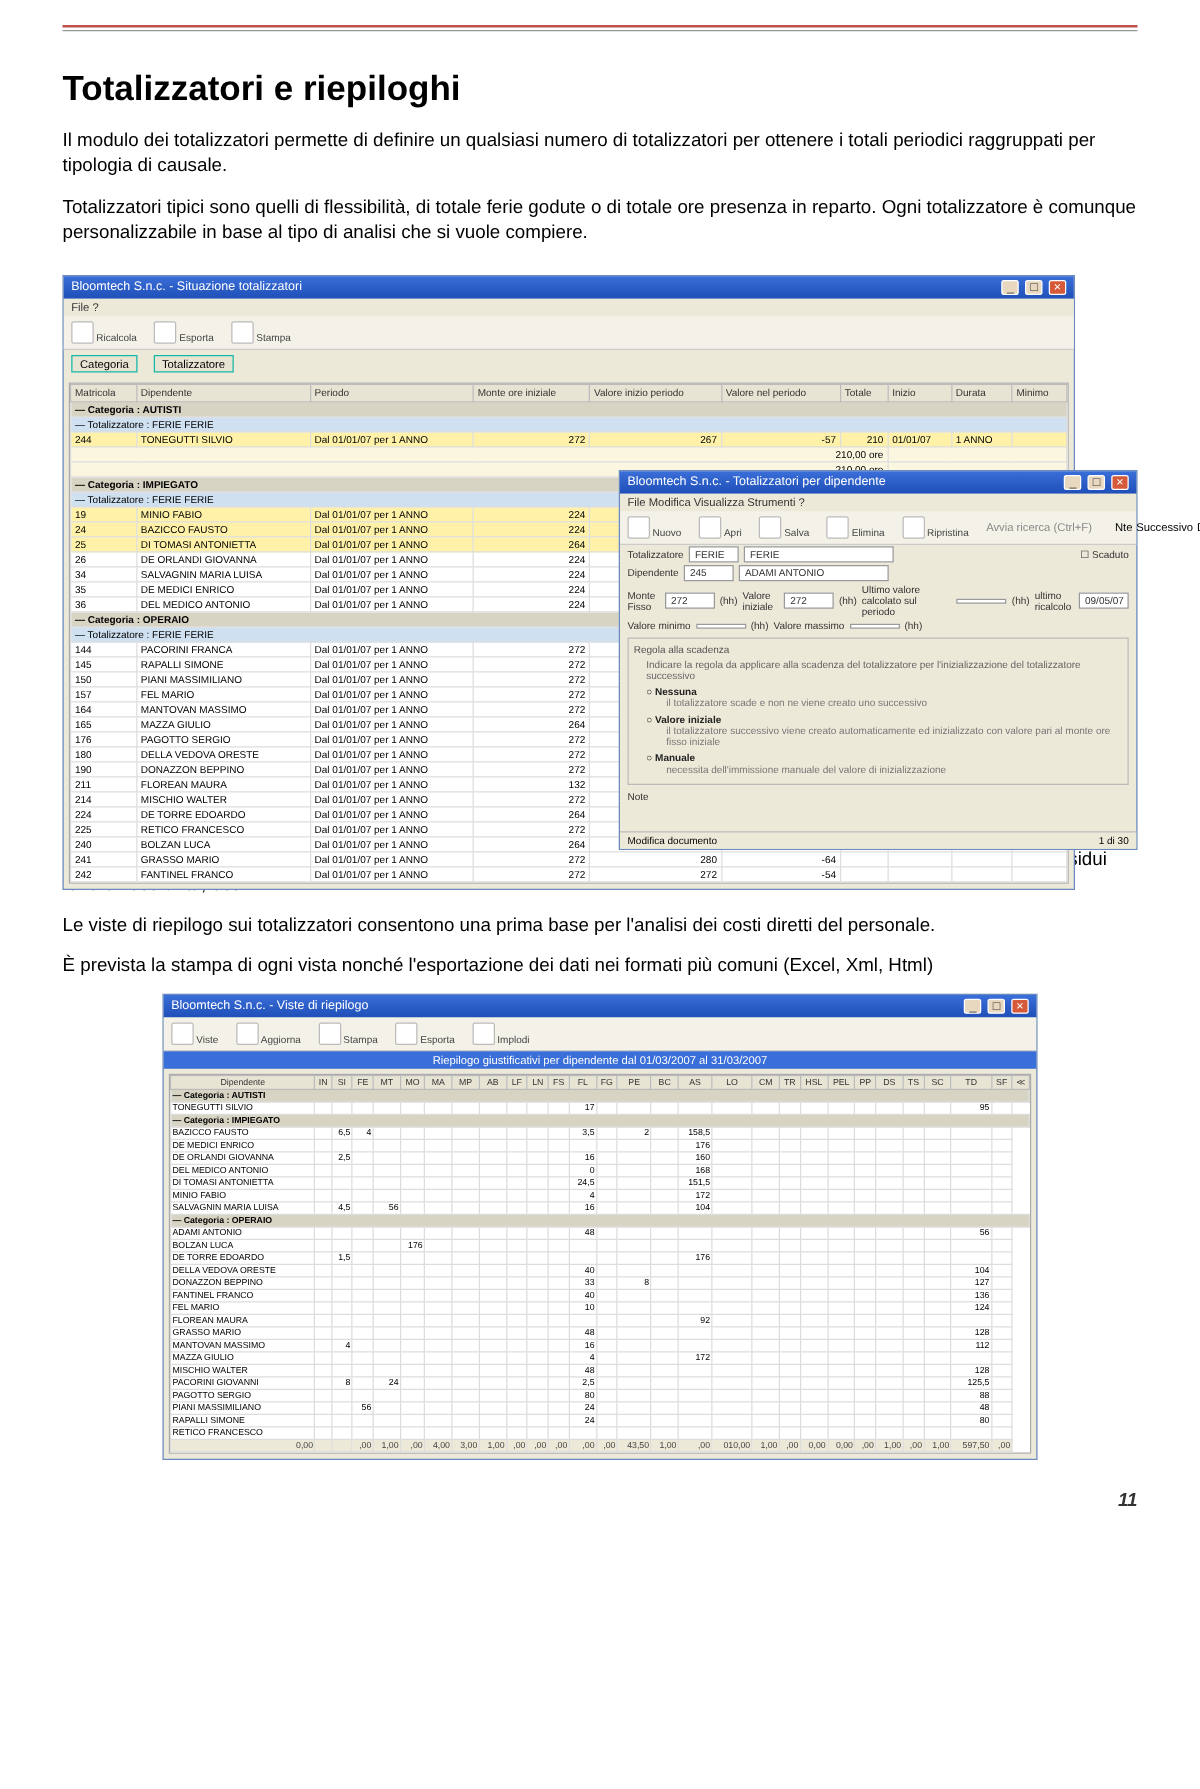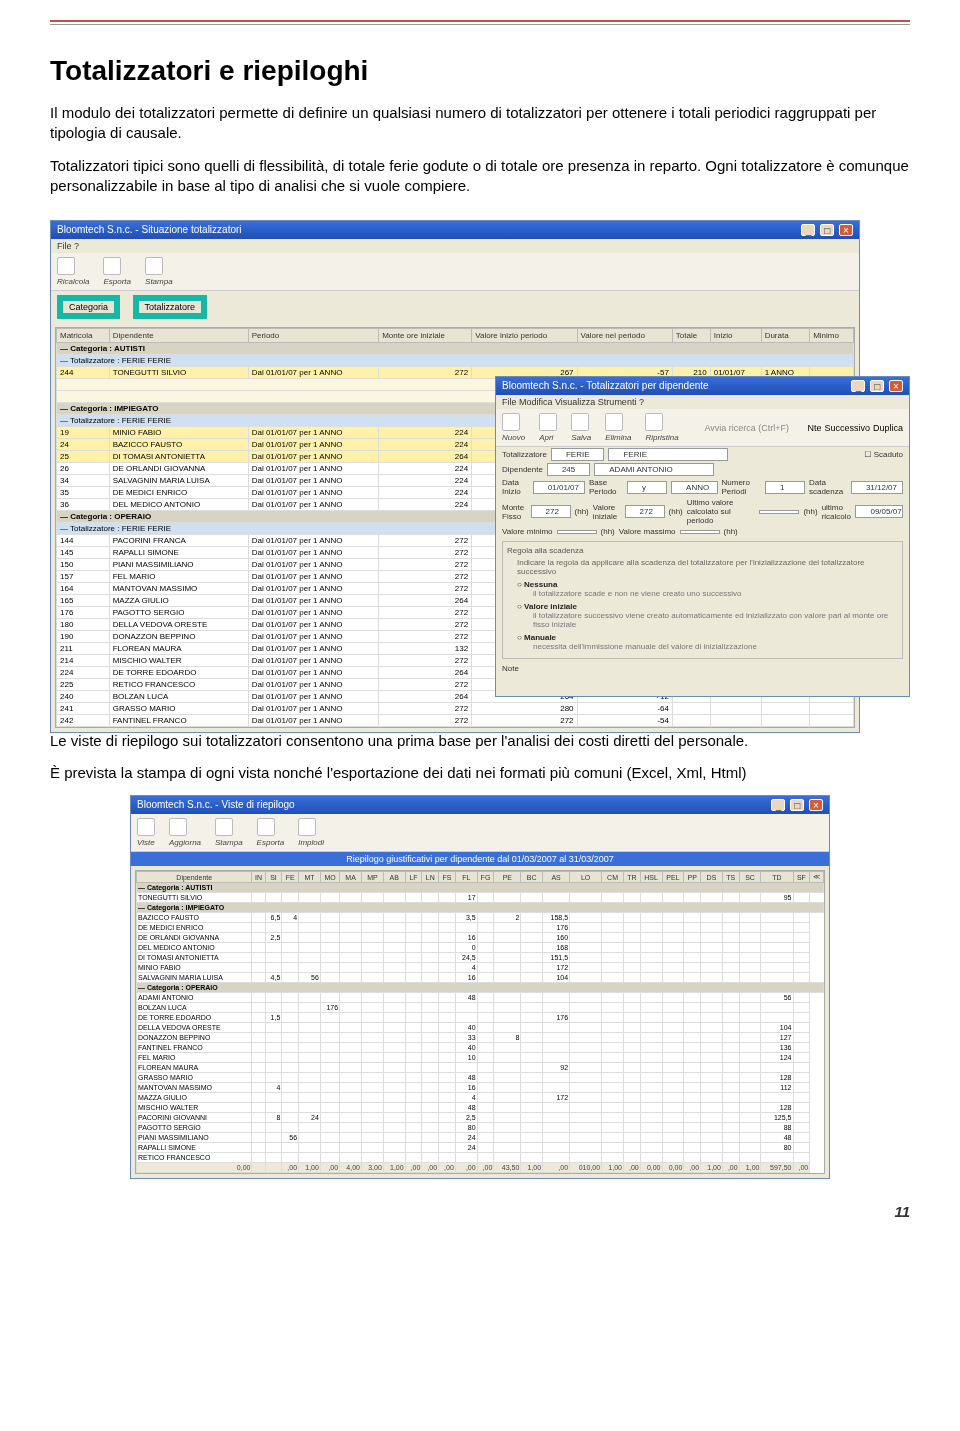--- a/index.html
+++ b/index.html
@@ -7,37 +7,37 @@
   .page-line { border-top: 2px solid #c0504d; margin-bottom: 2px; }
   .page-line2 { border-top: 1px solid #999; margin-bottom: 30px; }
   h1 { font-size: 28px; font-weight: bold; margin: 20px 0 16px 0; }
   p.bodytext { font-size: 15px; line-height: 1.35; margin-bottom: 12px; }
   .appwin { border: 1px solid #6a8ac0; background: #ece9d8; font-family: Tahoma, sans-serif; font-size: 9px; position: relative; margin: 12px auto; }
   .titlebar { background: linear-gradient(#3a6ed8,#1f4fb8); color: #fff; padding: 3px 6px; display: flex; align-items: flex-start; justify-content: space-between; font-size: 10px; }
   .titlebar .winbtns span { display:inline-block; width:14px; height:12px; background:#e8d8c0; margin-left:2px; text-align:center; line-height:12px; color:#333; border:1px solid #fff; border-radius:2px; }
   .titlebar .winbtns span.close { background:#d65a3a; color:#fff; }
   .menubar { background:#ece9d8; padding:2px 6px; font-size:9px; color:#333;}
   .toolbar { background:#f4f2e8; padding:4px 6px; display:flex; gap:14px; border-bottom:1px solid #ccc;}
-  .toolbar .tbtn { display:flex; flex-direction:column; align-items:flex-start; font-size:8px; color:#444; gap:2px;font-style:italic;}
+  .toolbar .tbtn { display:flex; flex-direction:row; align-items:flex-end; font-size:8px; color:#444; gap:2px;}
   .toolbar .tbtn .ic { width:18px;height:18px;border:1px solid #bbb;background:#fff;border-radius:2px;}
   .filterrow { padding:4px 6px; font-size:9px; }
-  .filterrow .lbl { display:inline-block; background:#e8e4d4; padding:1px 6px; margin-right:10px; border:6px solid #14b8a6;}
+  .filterrow .lbl { display:inline-block; background:#e8e4d4; padding:1px 6px; margin-right:10px; border:1px solid #14b8a6;}
   .grid { border:1px solid #aaa; background:#fff; margin:4px; font-size:8px; }
   .grid table { border-collapse:collapse; width:100%; }
   .grid th { background:#e8e4d4; border:1px solid #bbb; padding:2px 3px; text-align:left; font-weight:normal; color:#333; }
   .grid td { border:1px solid #ddd; padding:1px 3px; white-space:nowrap; }
   .grid td.num { text-align:right; }
   .grid tr.cathdr td { background:#d8d4c4; font-weight:bold; }
   .grid tr.subhdr td { background:#cfe0f0; }
   .grid tr.sumrow td { background:#faf6e0; text-align:right; }
   .dialog-wrap { position:relative; height:470px; }
   .dialog-wrap .appwin.main1 { width:810px; position:absolute; left:0; top:0; }
   .dialog-wrap .appwin.sub1 { width:415px; position:absolute; right:0; top:156px; background:#ece9d8; }
   .form-row { display:flex; gap:4px; align-items:center; padding:1px 6px; font-size:8px; color:#333;}
-  .form-row .fld { border:1px solid #999; background:#fff; padding:1px 14px; min-width:40px; display:inline-block;}
+  .form-row .fld { border:1px solid #999; background:#fff; padding:1px 4px; min-width:40px; display:inline-block;}
   .form-grp { border:1px solid #bbb; margin:4px 6px; padding:4px;}
   .form-grp .legend { font-size:8px; color:#555; margin-bottom:2px;}
   .radio-row { font-size:8px; padding:1px 0 3px 10px; color:#222; }
   .radio-row .desc { color:#777; margin-left:16px; display:block;}
   .statusbar { background:#ece9d8; border-top:1px solid #bbb; padding:2px 6px; font-size:8px; display:flex; justify-content:space-between;}
   .win2 { width:700px; margin:8px auto; }
   .riep-title { background:#3a6ed8; color:#fff; text-align:center; padding:2px; font-size:9px;}
   .riep-grid table { font-size:7px; }
   .riep-grid th { font-size:7px; padding:1px 1px; text-align:center; }
   .riep-grid td { padding:1px 1px; text-align:right; }
@@ -464,31 +464,20 @@
       <span class="fld">FERIE</span>
       <span class="fld" style="min-width:120px">FERIE</span>
       <span style="margin-left:auto">☐ <span>Scaduto</span></span>
     </div>
     <div class="form-row">
       <span>Dipendente</span>
       <span class="fld">245</span>
       <span class="fld" style="min-width:120px">ADAMI ANTONIO</span>
     </div>
     <div class="form-row">
-      <span>Data Inizio</span>
-      <span class="fld">01/01/07</span>
-      <span>Base Periodo</span>
-      <span class="fld">y</span>
-      <span class="fld">ANNO</span>
-      <span>Numero Periodi</span>
-      <span class="fld">1</span>
-      <span>Data scadenza</span>
-      <span class="fld">31/12/07</span>
-    </div>
-    <div class="form-row">
       <span>Monte Fisso</span>
       <span class="fld">272</span>
       <span>(hh)</span>
       <span>Valore iniziale</span>
       <span class="fld">272</span>
       <span>(hh)</span>
       <span>Ultimo valore calcolato sul periodo</span>
       <span class="fld"></span>
       <span>(hh)</span>
       <span>ultimo ricalcolo</span>
@@ -510,20 +499,24 @@
           <div class="radio-row">○ <b>Valore iniziale</b><span class="desc">il totalizzatore successivo viene creato automaticamente ed inizializzato con valore pari al monte ore fisso iniziale</span></div>
           <div class="radio-row">○ <b>Manuale</b><span class="desc">necessita dell'immissione manuale del valore di inizializzazione</span></div>
         </div>
     </div>
     <div class="form-row">
         <span>Note</span>
       </div>
     <div style="margin:0 6px 4px 6px">
         <div class="fld" style="height:18px;width:100%"></div>
       </div>
+    <div class="statusbar">
+      <span>Modifica documento</span>
+      <span>1 di 30</span>
+    </div>
   </div>
 </div>
 
 <p class="bodytext">La definizione dei totalizzatori permette di controllare costantemente la situazione del singolo dipendente, evidenziare i residui ferie e flessibilità, ecc.</p>
 <p class="bodytext">Le viste di riepilogo sui totalizzatori consentono una prima base per l'analisi dei costi diretti del personale.</p>
 <p class="bodytext">È prevista la stampa di ogni vista nonché l'esportazione dei dati nei formati più comuni (Excel, Xml, Html)</p>
 
 <div class="appwin win2">
   <div class="titlebar">
     <span>Bloomtech S.n.c. - Viste di riepilogo</span>

